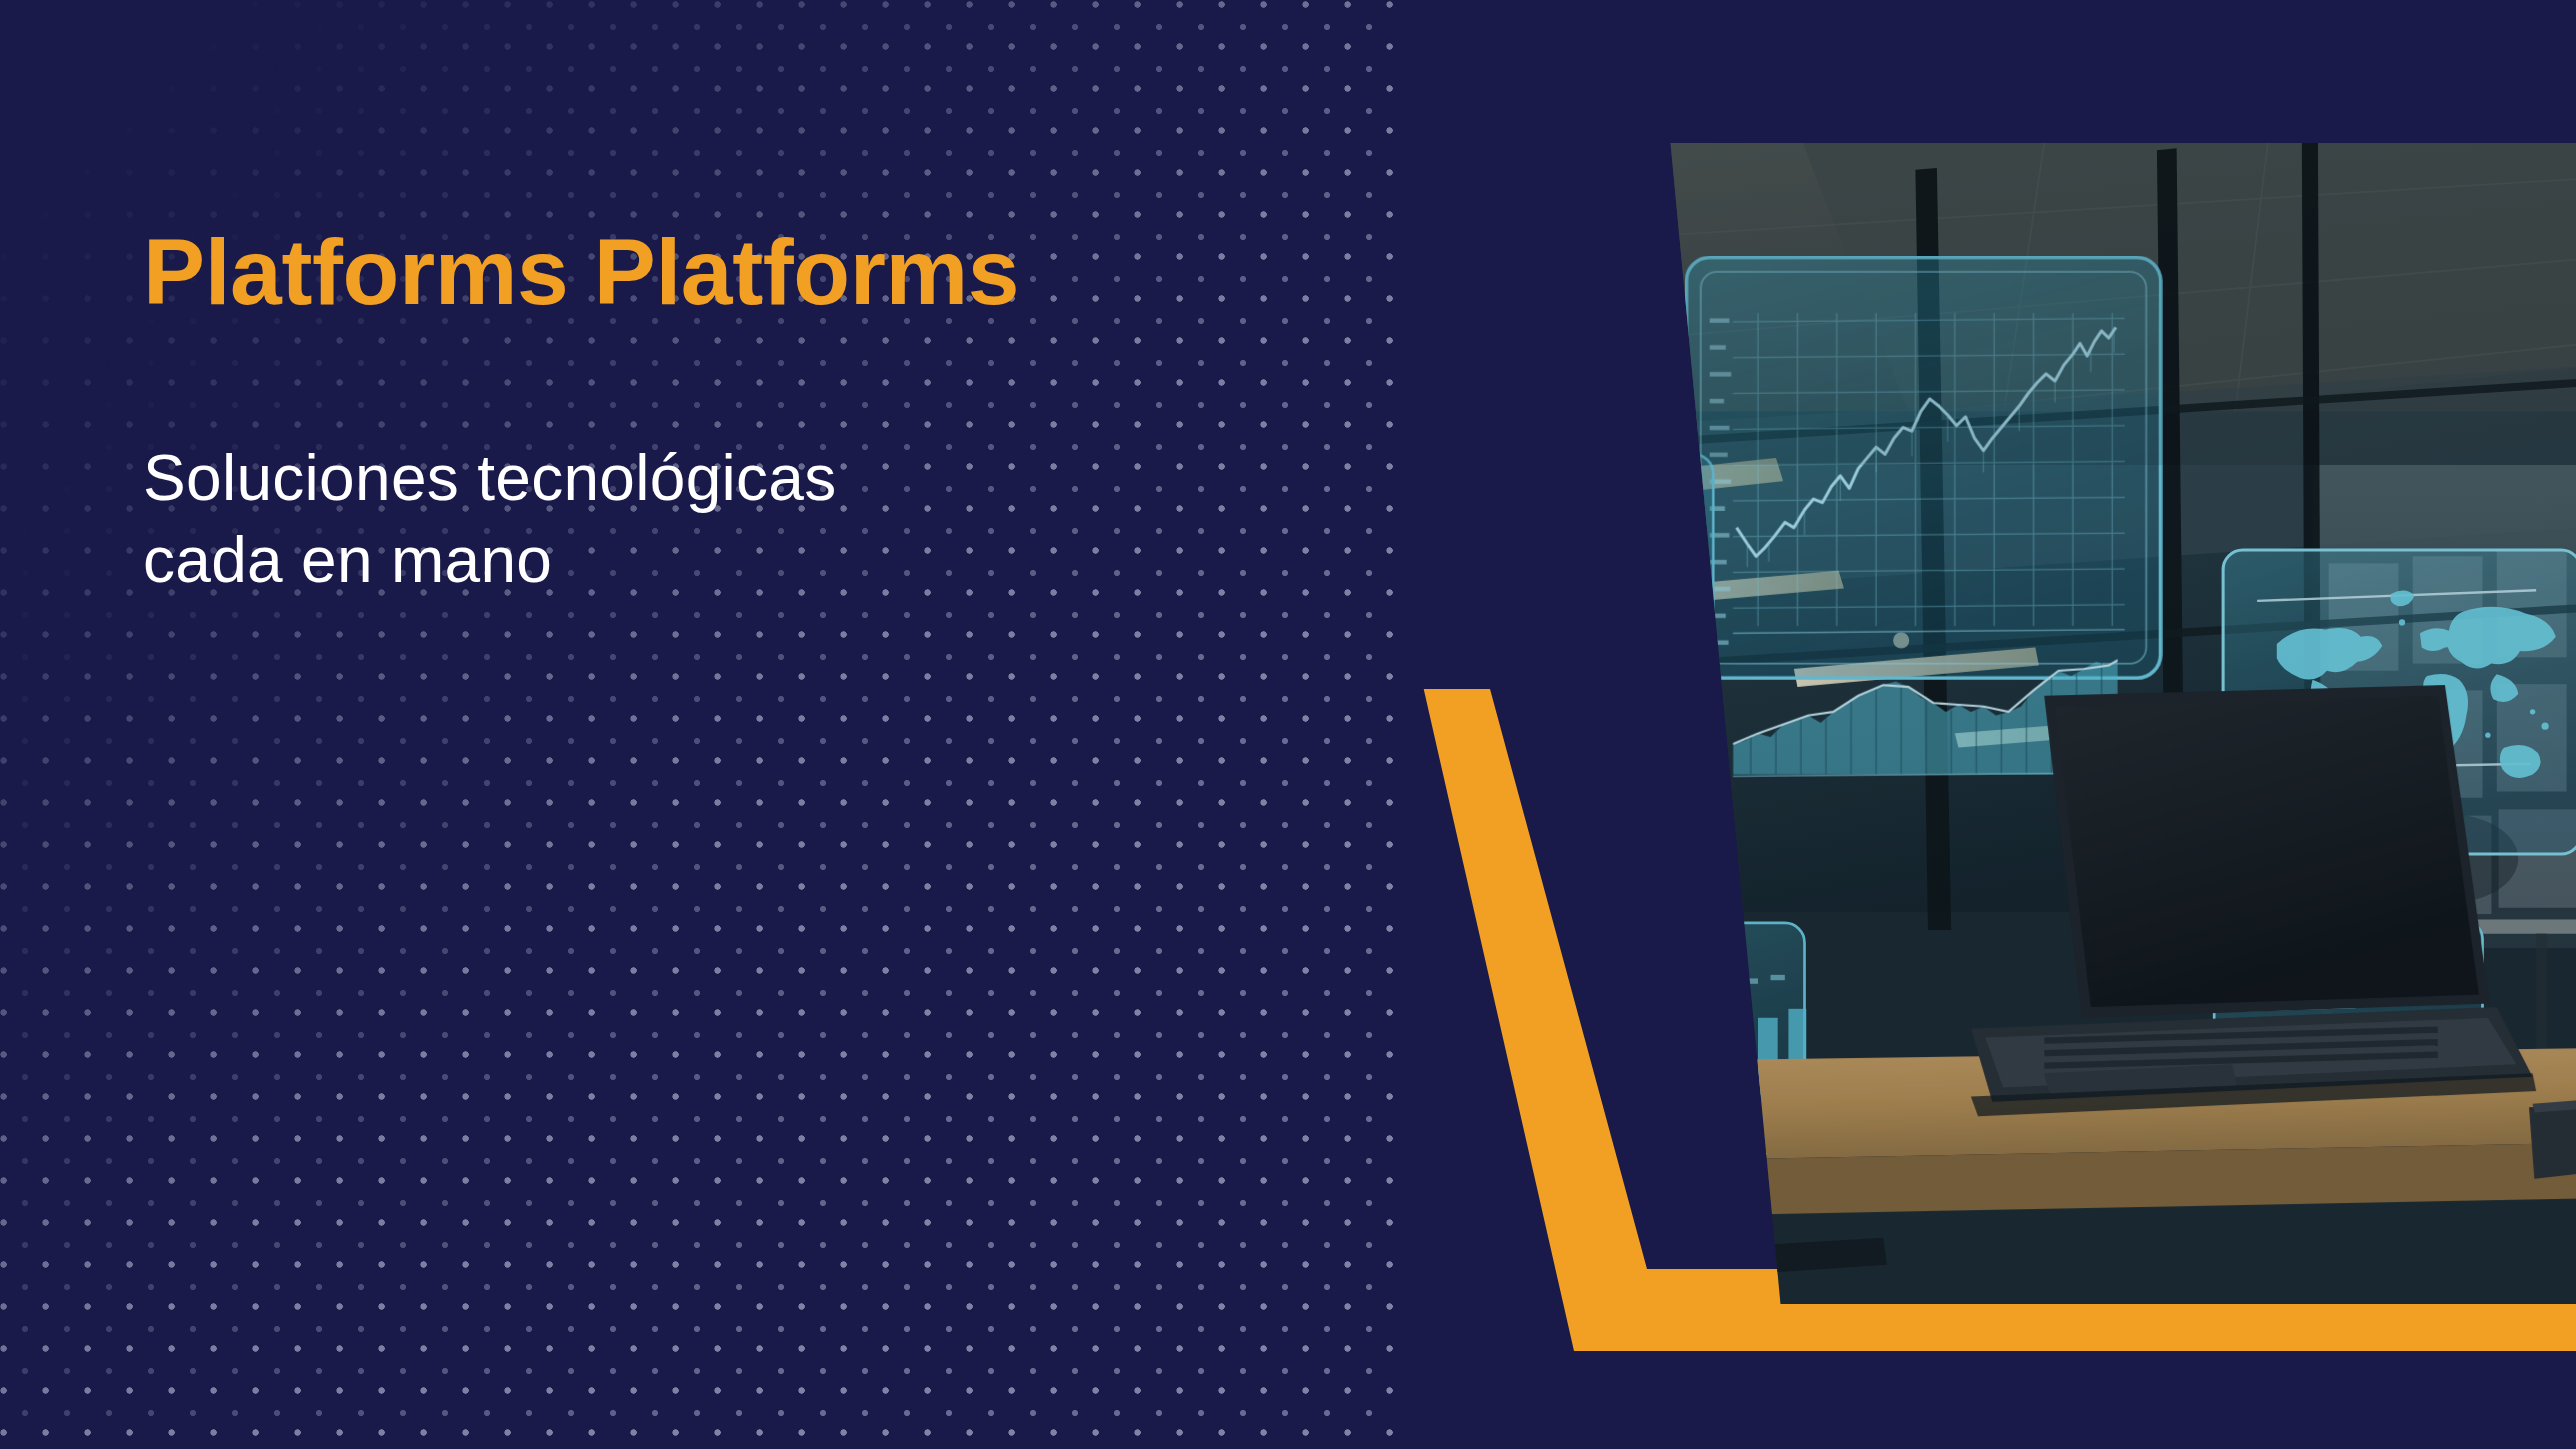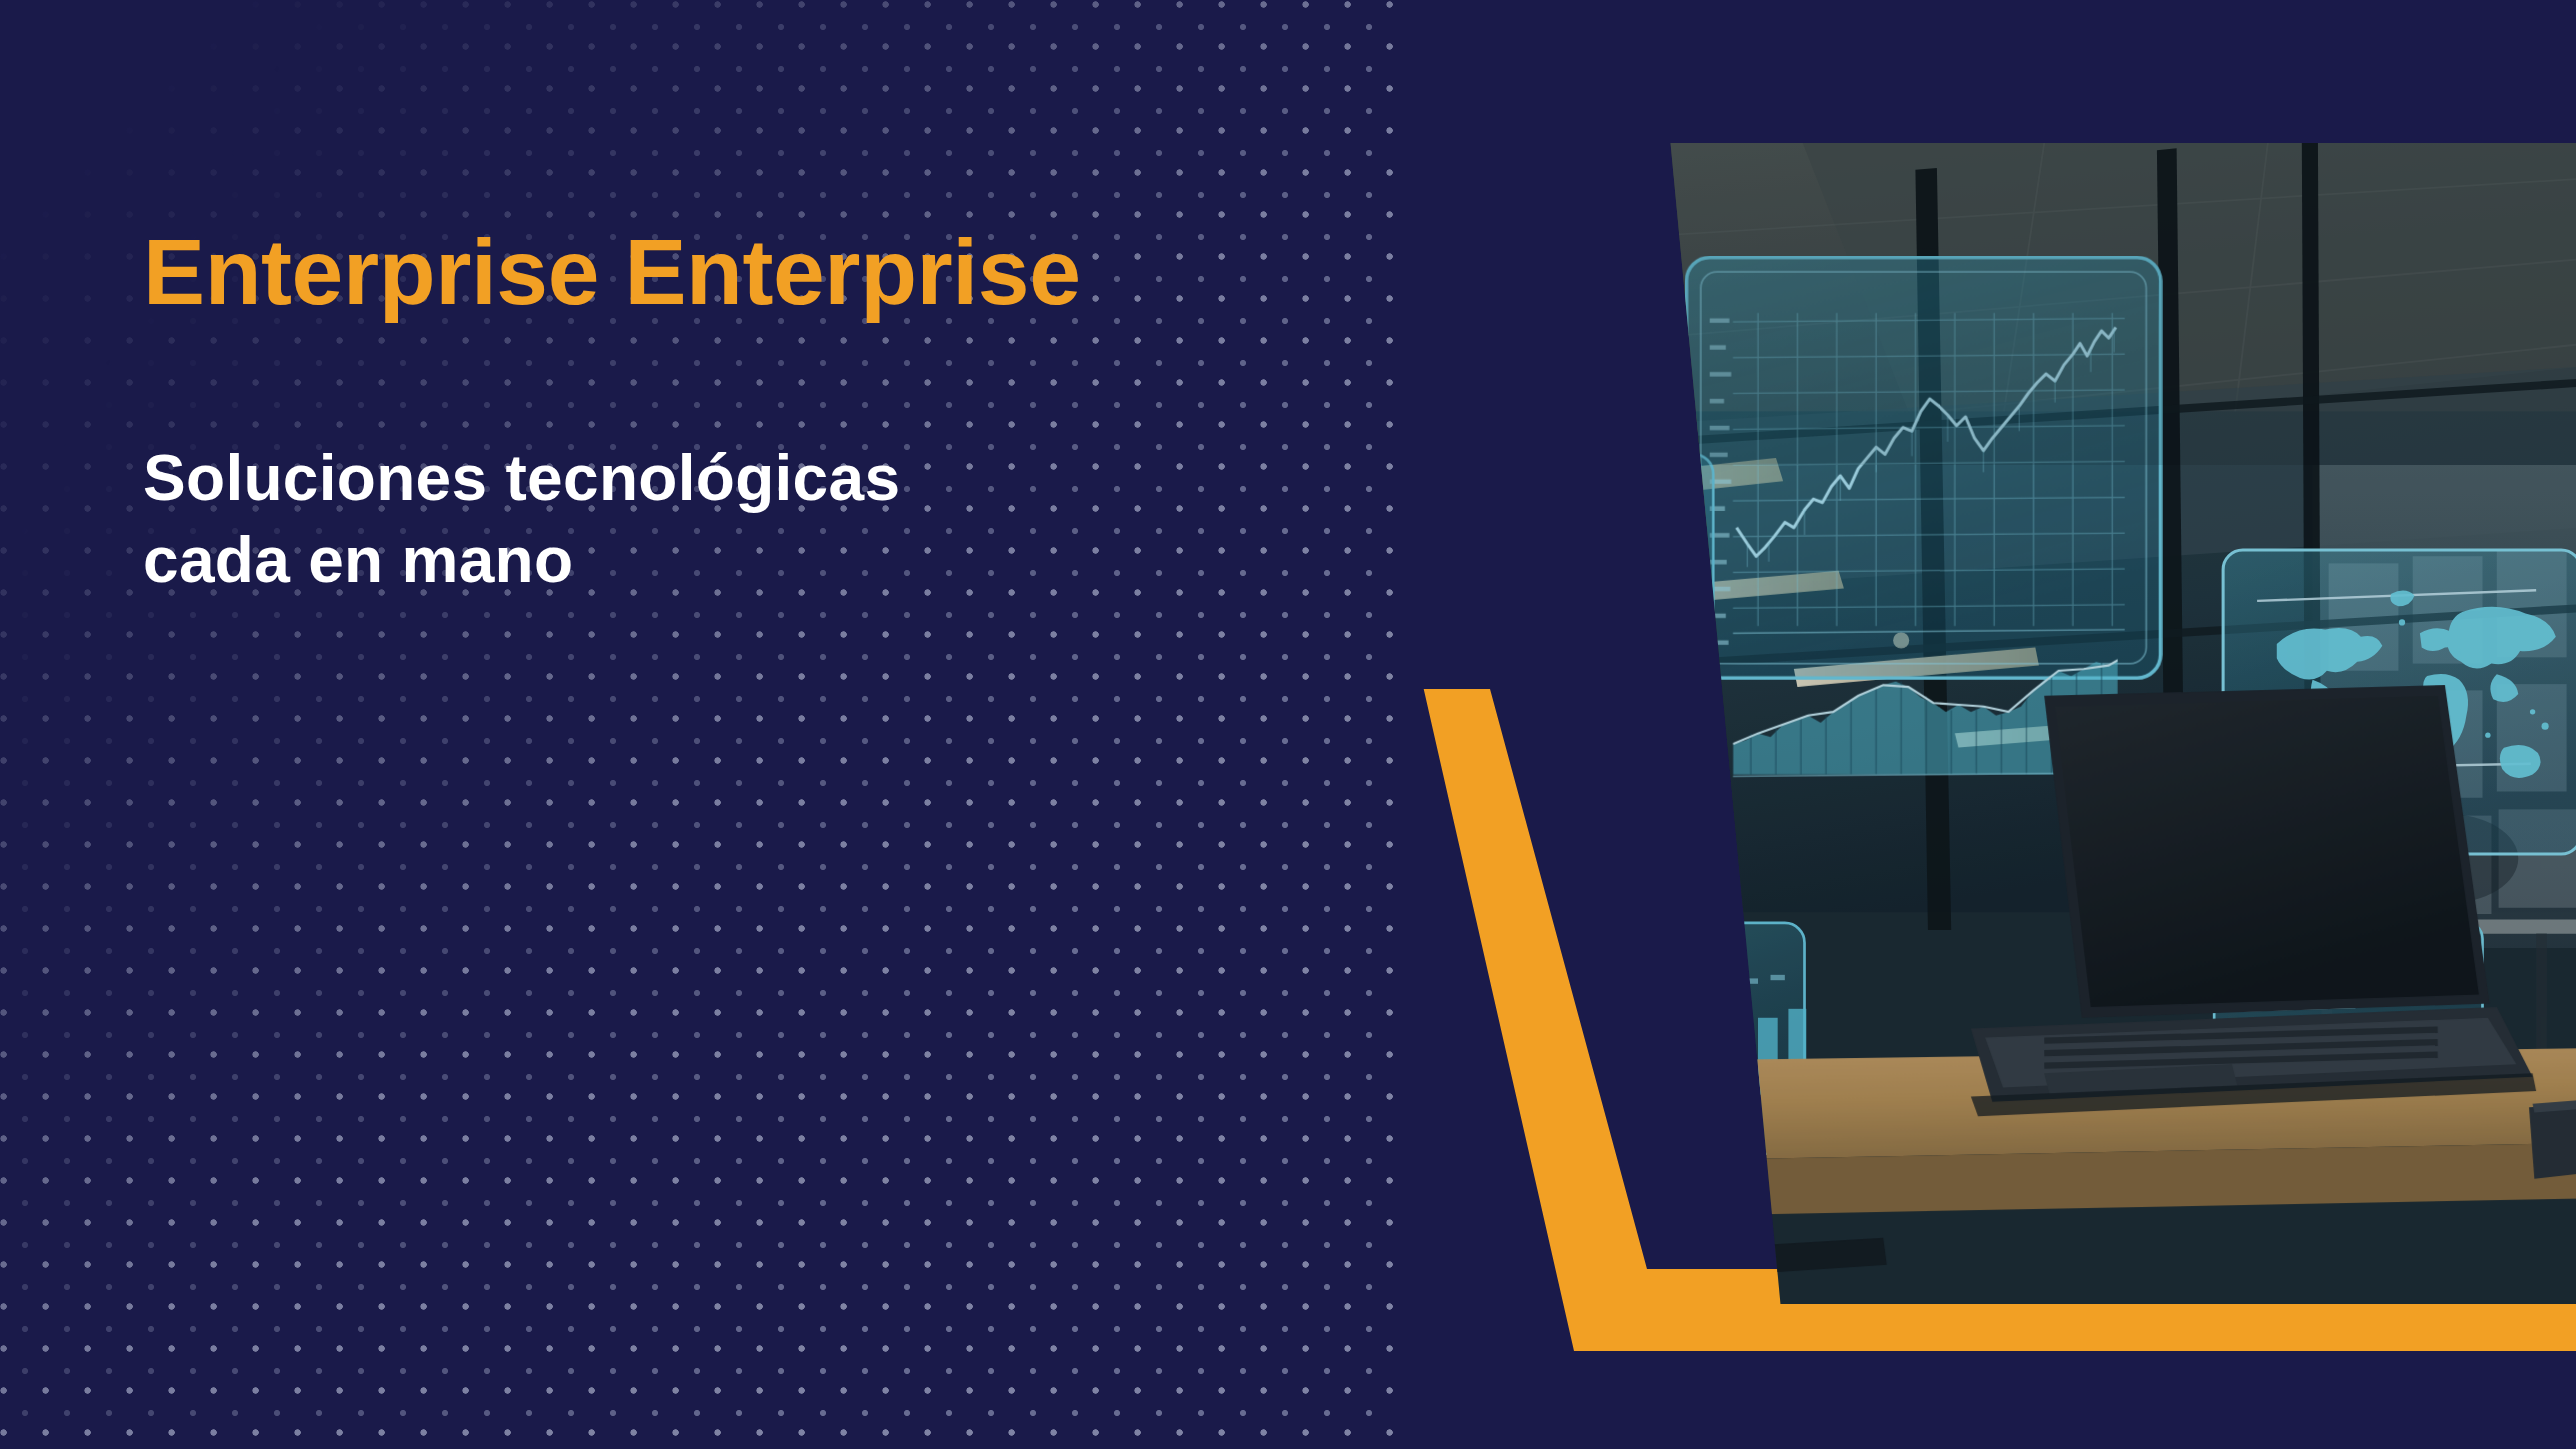--- a/index.html
+++ b/index.html
@@ -29,21 +29,21 @@
   .text-col{position:absolute;left:143px;top:0;width:1055px;height:1449px;}
 
   .title{
     position:absolute;left:0;top:224px;
     font-size:93px;line-height:1.05;font-weight:700;
     color:#f2a024;letter-spacing:-0.4px;
     font-stretch:condensed;white-space:nowrap;
   }
   .subtitle{
     position:absolute;left:0;top:438px;width:984px;
-    font-size:64px;line-height:1.28;font-weight:700;
+    font-size:64px;line-height:1.28;font-weight:400;
     color:#ffffff;letter-spacing:0.3px;
   }
   .body-copy{
     position:absolute;left:0;top:756px;width:1015px;
     font-size:41px;line-height:1.83;font-weight:400;
     color:#f2f2f7;text-align:justify;
     -webkit-hyphens:none;hyphens:none;
   }
 
   
@@ -66,21 +66,21 @@
 </head>
 <body>
 
 <div class="slide">
 
   <div class="dots"></div>
   <div class="dots2"></div>
 
   <div class="text-col">
 
-    <div class="title">Enterprise Enterprise</div>
+    <div class="title">Platforms Platforms</div>
 
     <div class="subtitle">
       <div>Soluciones tecnológicas</div>
       <div>cada en mano</div>
     </div>
 
   </div>
 
   <div class="art">
 

